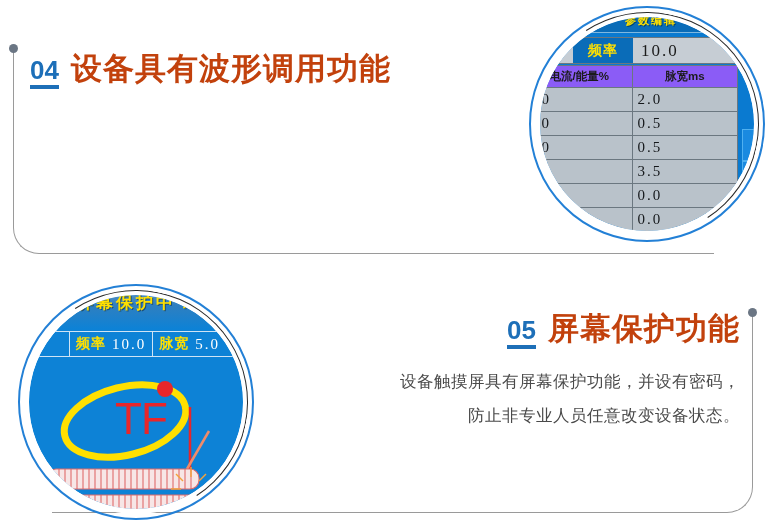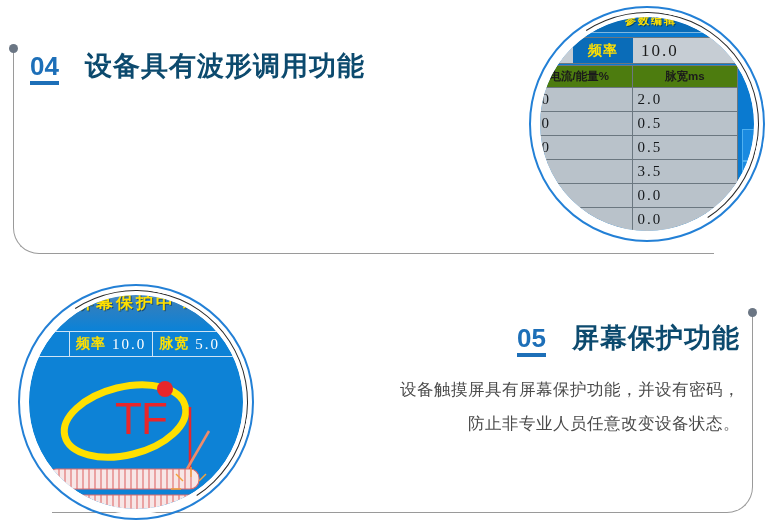--- a/index.html
+++ b/index.html
@@ -25,35 +25,35 @@
     border-top:none;border-left:none;
     border-bottom-right-radius:26px;
   }
   .dot{position:absolute;width:9px;height:9px;border-radius:50%;background:#6b7684;}
   .dot-top{left:9px;top:44px;}
   .dot-bottom{left:748px;top:308px;}
 
   
   .block{position:absolute;}
   .block-04{left:30px;top:52px;width:430px;text-align:left;}
-  .block-05{left:300px;top:324px;width:440px;text-align:right;}
+  .block-05{left:300px;top:312px;width:440px;text-align:right;}
 
   .headline{
-    display:flex;align-items:baseline;gap:26px;
+    display:flex;align-items:baseline;gap:12px;
     margin:0 0 16px 0;line-height:1.1;
   }
   .block-05 .headline{justify-content:flex-end;}
   .num{
     font-size:26px;font-weight:bold;color:#1d6fb8;
     letter-spacing:0px;
     border-bottom:4px solid #1d6fb8;
     padding-bottom:2px;line-height:1;
   }
   .htitle{
-    font-size:27px;font-weight:bold;color:#0c4a6e;
+    font-size:31px;font-weight:bold;color:#c2410c;
     letter-spacing:1px;
   }
   .para{
     font-size:16.5px;color:#4a4a4a;line-height:2.05;
     letter-spacing:0.5px;white-space:pre-line;
   }
 
   
   .circle-wrap{position:absolute;}
   .circle-wrap.top{left:529px;top:6px;width:236px;height:236px;}
@@ -104,21 +104,21 @@
   }
   .hmi-a .freqval{
     flex:1;color:#1b1b1b;font-family:"Liberation Serif","DejaVu Serif",serif;
     font-size:17px;padding-left:8px;letter-spacing:2px;
   }
   .hmi-a table.grid{
     position:absolute;left:36px;top:64px;width:212px;
     border-collapse:collapse;table-layout:fixed;
   }
   .hmi-a table.grid th{
-    background:#4d7c0f;color:#1b1b1b;font-size:11.5px;font-weight:bold;
+    background:#8b5cf6;color:#1b1b1b;font-size:11.5px;font-weight:bold;
     border:1px solid #6b7780;height:19px;letter-spacing:0px;
   }
   .hmi-a table.grid td{
     background:#b9c2ca;color:#15181b;border:1px solid #6b7780;
     height:21px;font-size:15px;padding-left:5px;
     font-family:"Liberation Serif","DejaVu Serif",serif;letter-spacing:2px;
   }
   .hmi-a .chart{
     position:absolute;left:258px;top:44px;width:72px;height:66px;
   }

